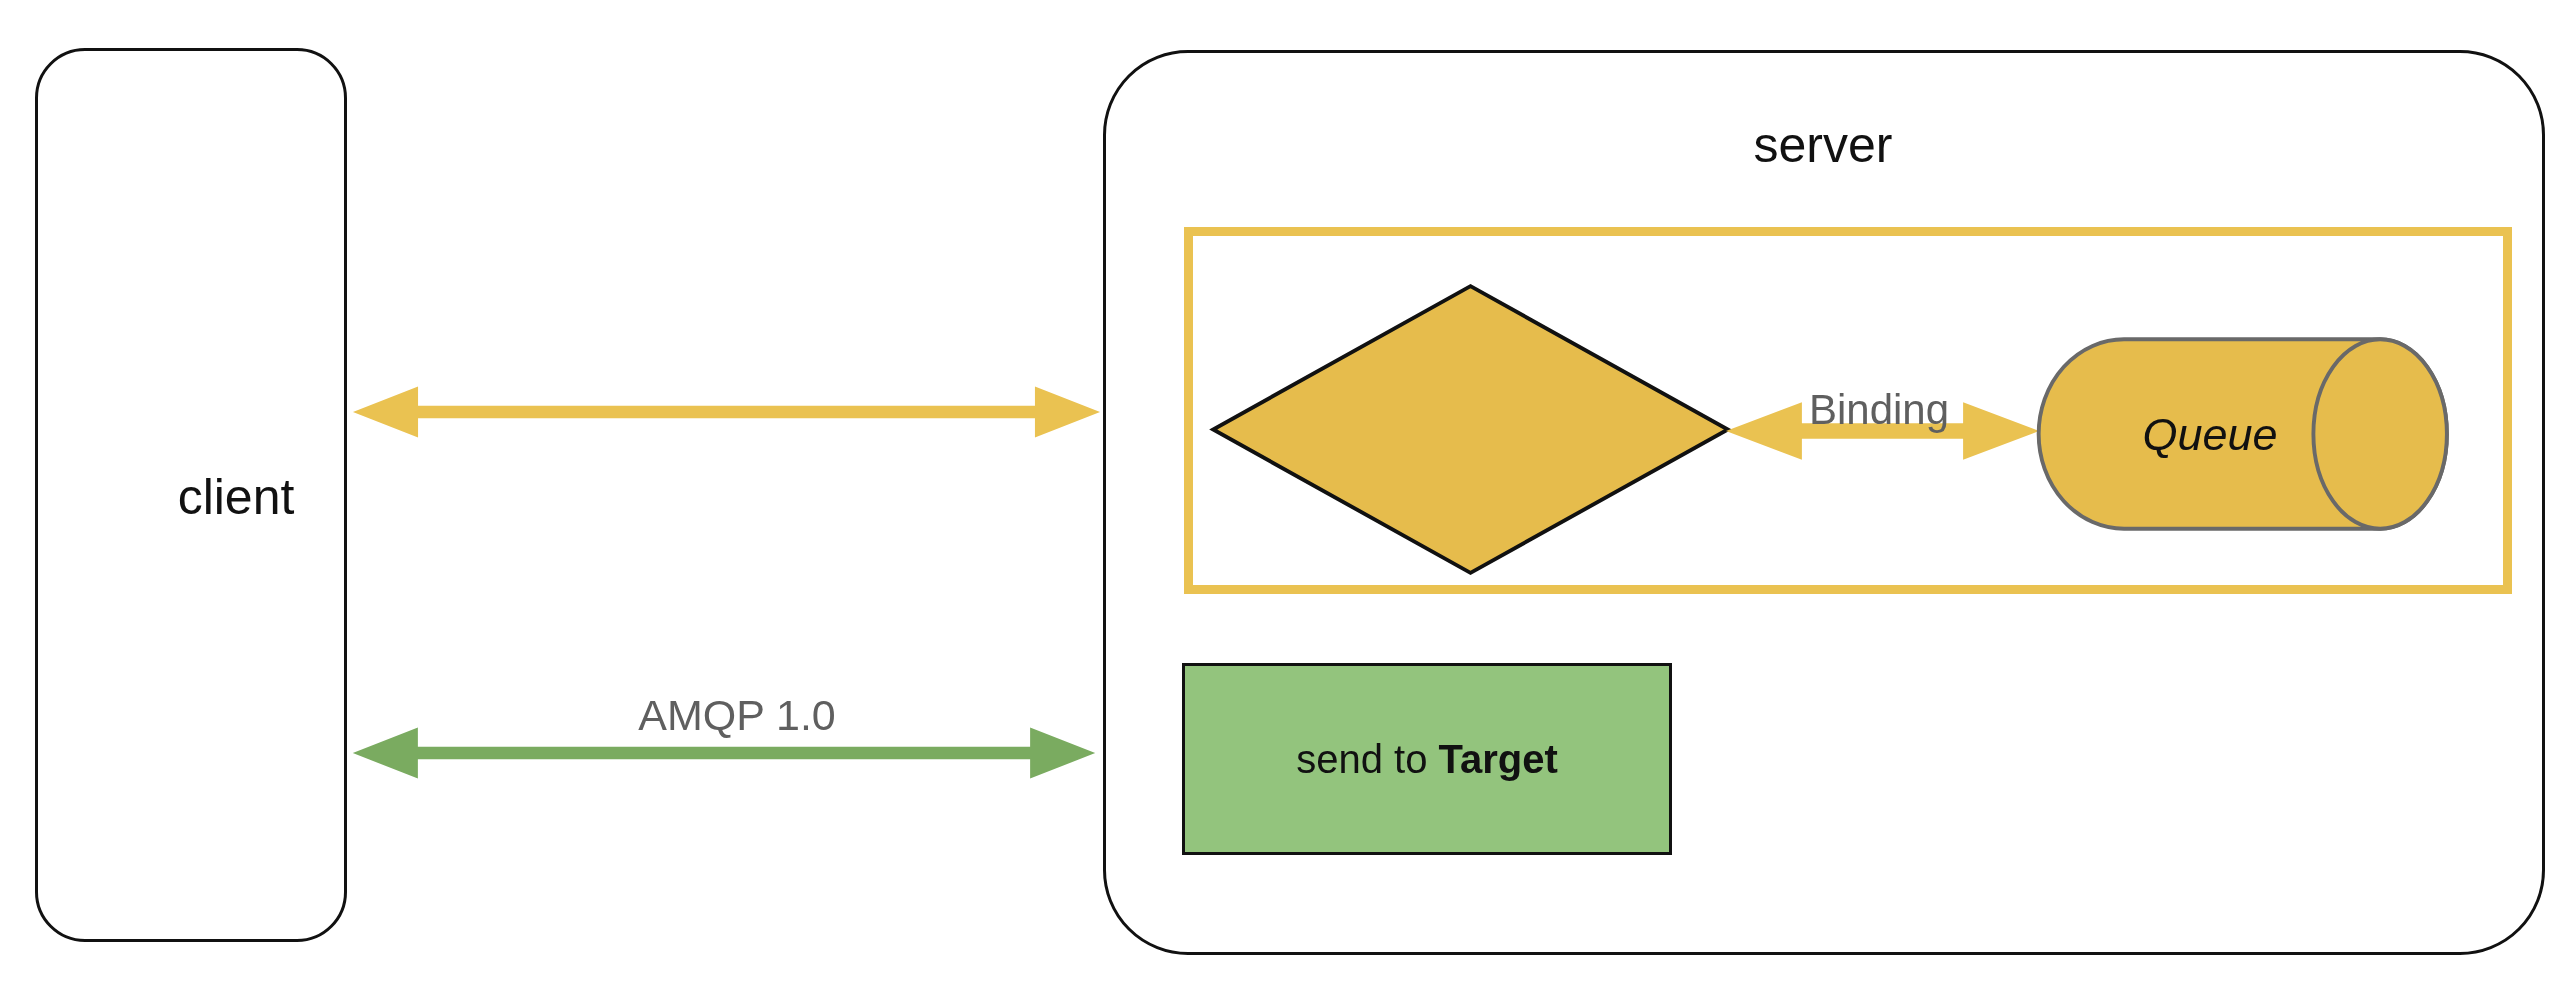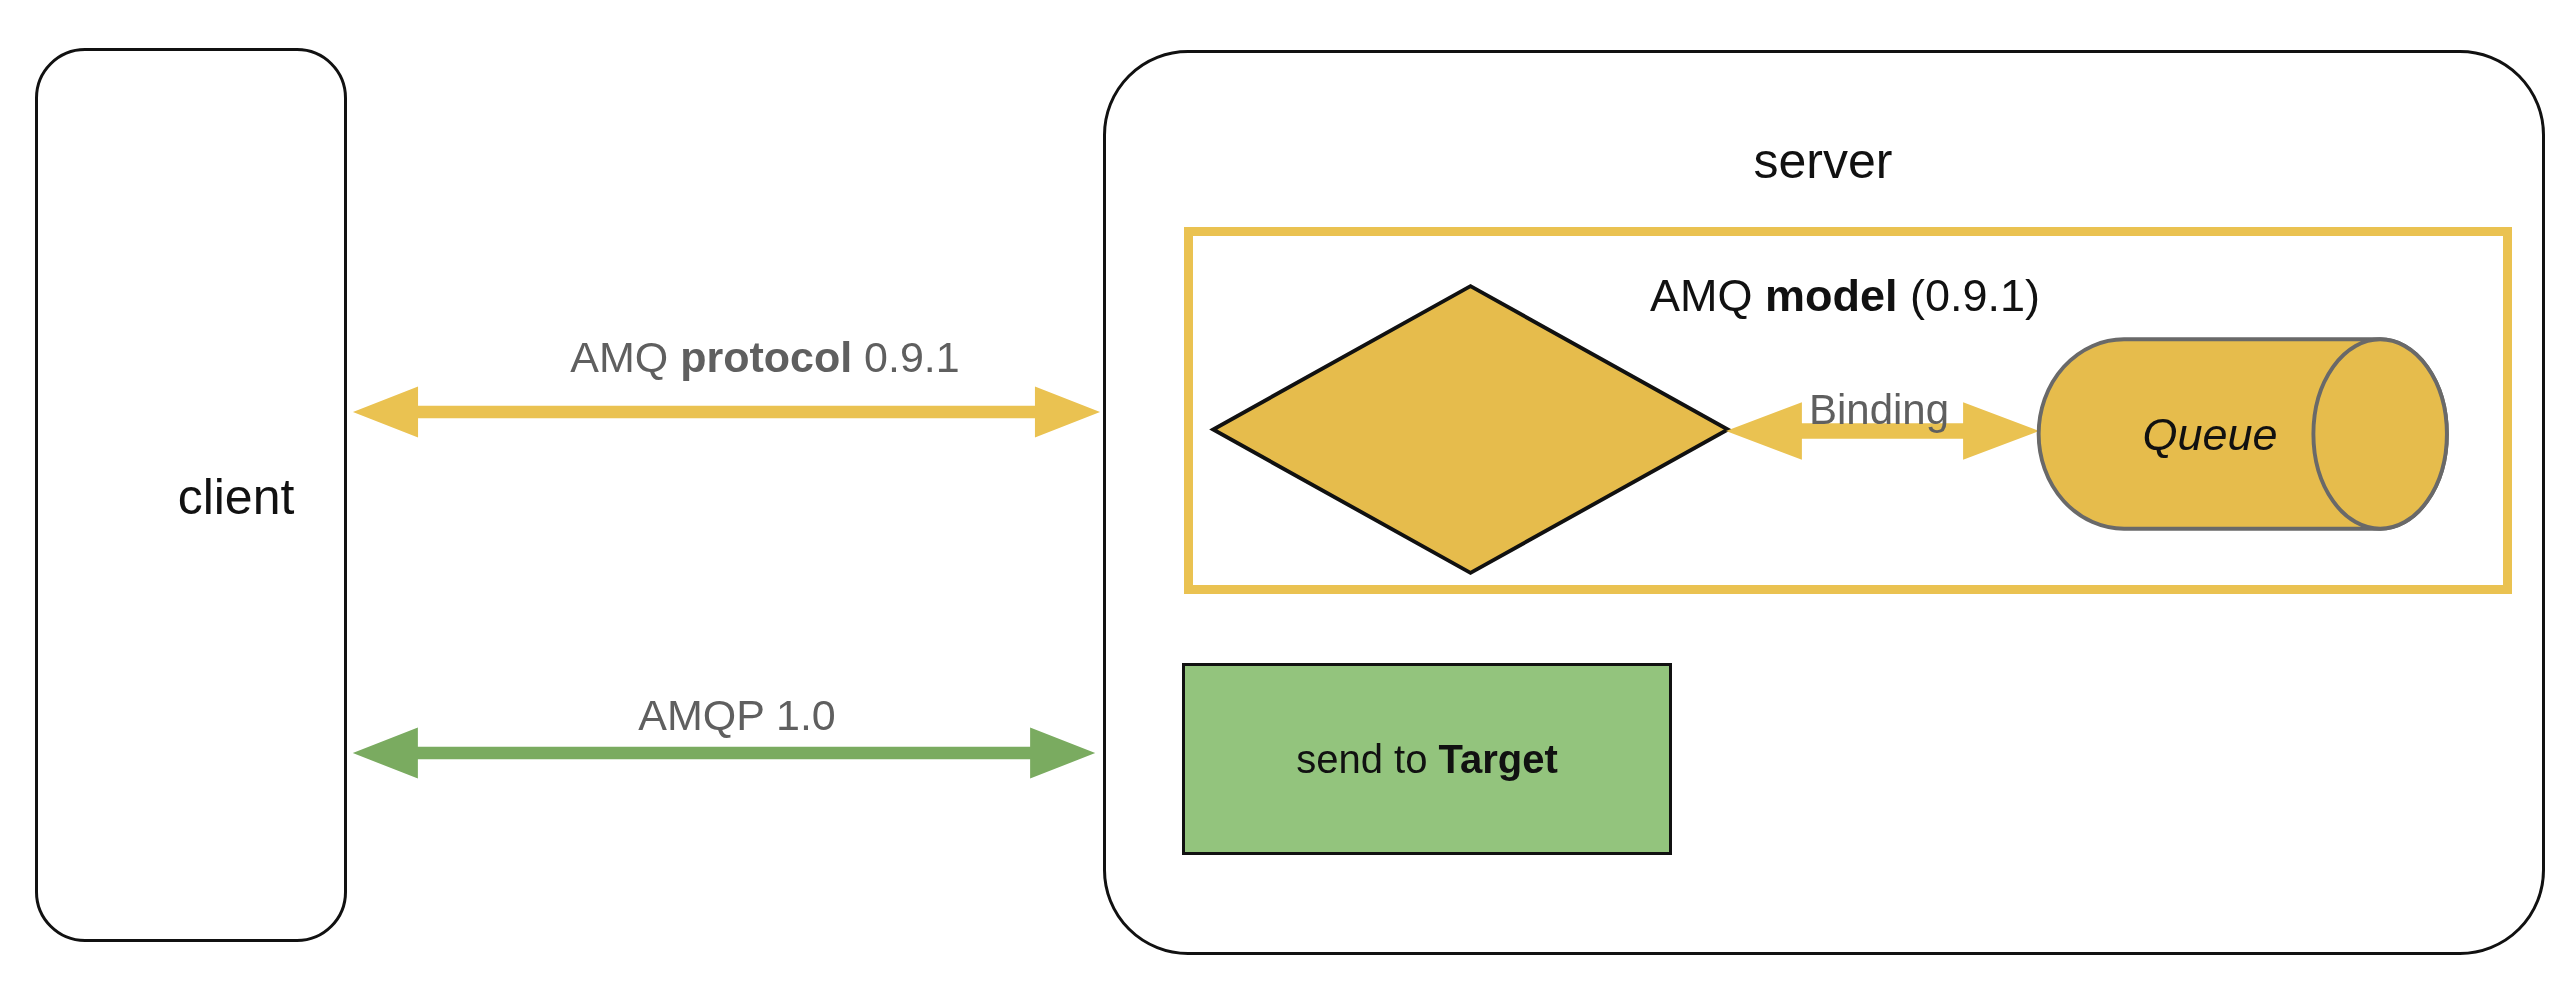--- a/index.html
+++ b/index.html
@@ -39,21 +39,21 @@
     background:#ffffff;
   }
   #client-label{left:191px;top:497px;font-size:50px;margin-left:45px;}
 
   #server-box{
     left:1103px;top:50px;width:1442px;height:905px;
     border:3.9px solid var(--stroke-dark);
     border-radius:85px;
     background:#ffffff;
   }
-  #server-label{left:1823px;top:161px;font-size:50px;}
+  #server-label{left:1823px;top:145px;font-size:50px;}
 
   
   #amq-model-box{
     left:1184px;top:227px;width:1328px;height:367px;
     border:9.3px solid var(--yellow);
     background:#ffffff;
   }
   #amq-model-title{left:1845px;top:296px;font-size:45px;}
 
   
@@ -93,33 +93,27 @@
 
   <div id="client-box" class="abs"></div>
   <div id="client-label" class="label">client</div>
 
   <div id="server-box" class="abs"></div>
   <div id="server-label" class="label">server</div>
 
   <svg id="amq-protocol-arrow" class="abs" viewBox="0 0 968 80">
     <polygon fill="var(--yellow)" points="2,40 86,7 86,32 882,32 882,7 966,40 882,73 882,48 86,48 86,73"></polygon>
   </svg>
-  <div id="amq-protocol-label" class="label">
-    <span>AMQ </span><span class="bold">protocol</span><span> 0.9.1</span>
-  </div>
 
   <svg id="amqp10-arrow" class="abs" viewBox="0 0 962 80">
     <polygon fill="var(--green-arrow)" points="2,40 86,7 86,32 876,32 876,7 960,40 876,73 876,48 86,48 86,73"></polygon>
   </svg>
   <div id="amqp10-label" class="label">AMQP 1.0</div>
 
   <div id="amq-model-box" class="abs"></div>
-  <div id="amq-model-title" class="label">
-    <span>AMQ </span><span class="bold">model</span><span> (0.9.1)</span>
-  </div>
 
   <svg id="exchange-diamond" class="abs" viewBox="0 0 672 378">
     <polygon points="336,4 668,189 336,374 4,189" fill="var(--yellow-fill)" stroke="var(--stroke-dark)" stroke-width="5"></polygon>
   </svg>
 
   <svg id="binding-arrow" class="abs" viewBox="0 0 408 80">
     <polygon fill="var(--yellow)" points="2,40 100,3 100,30 308,30 308,3 406,40 308,77 308,50 100,50 100,77"></polygon>
   </svg>
   <div id="binding-label" class="label">Binding</div>
 

